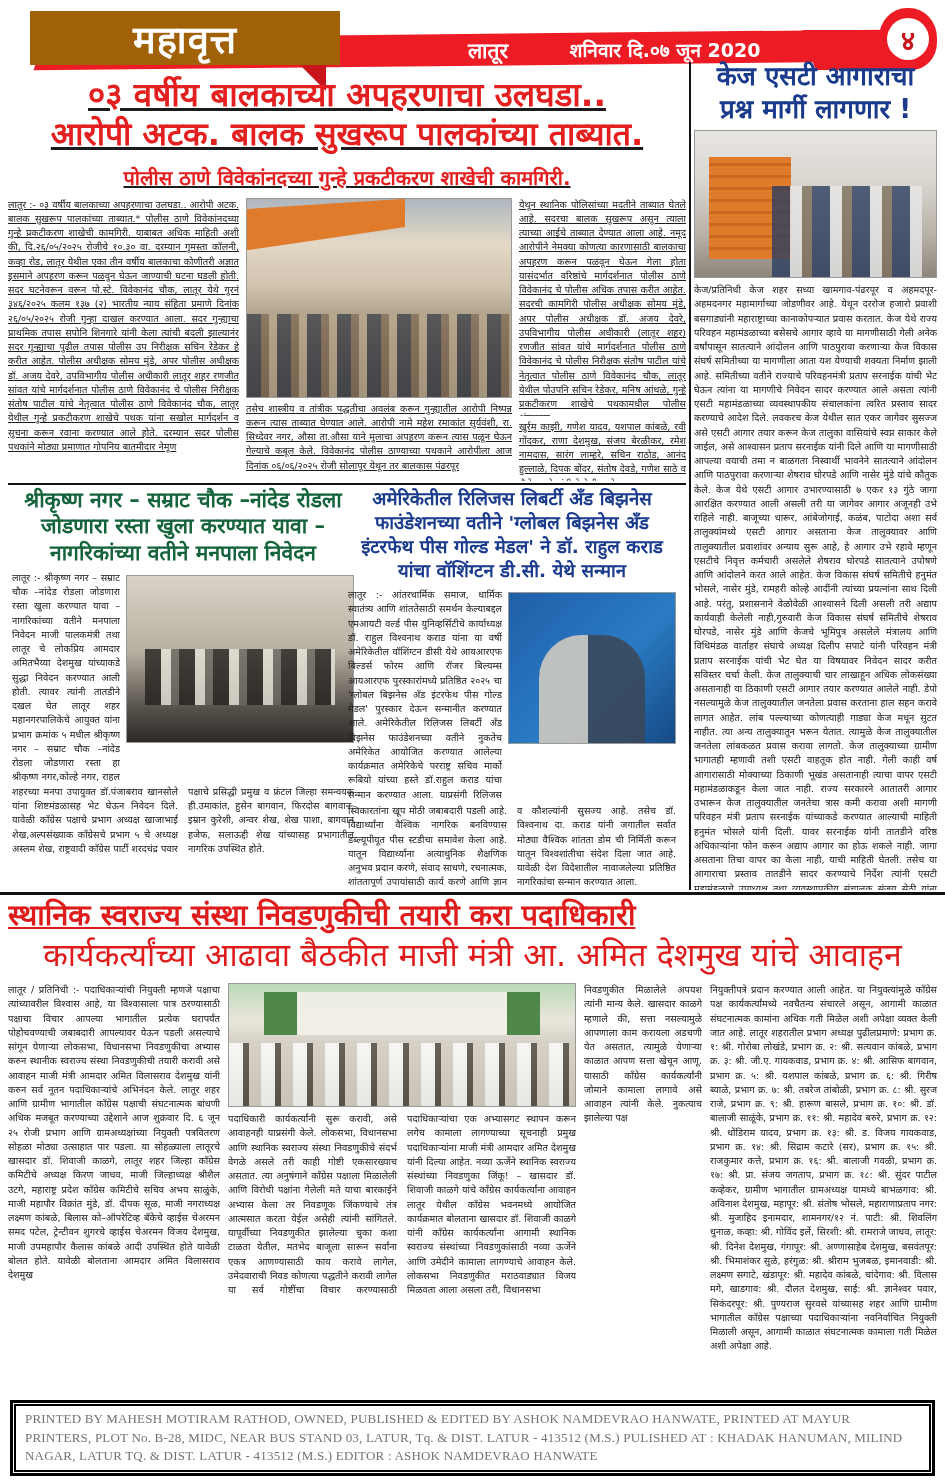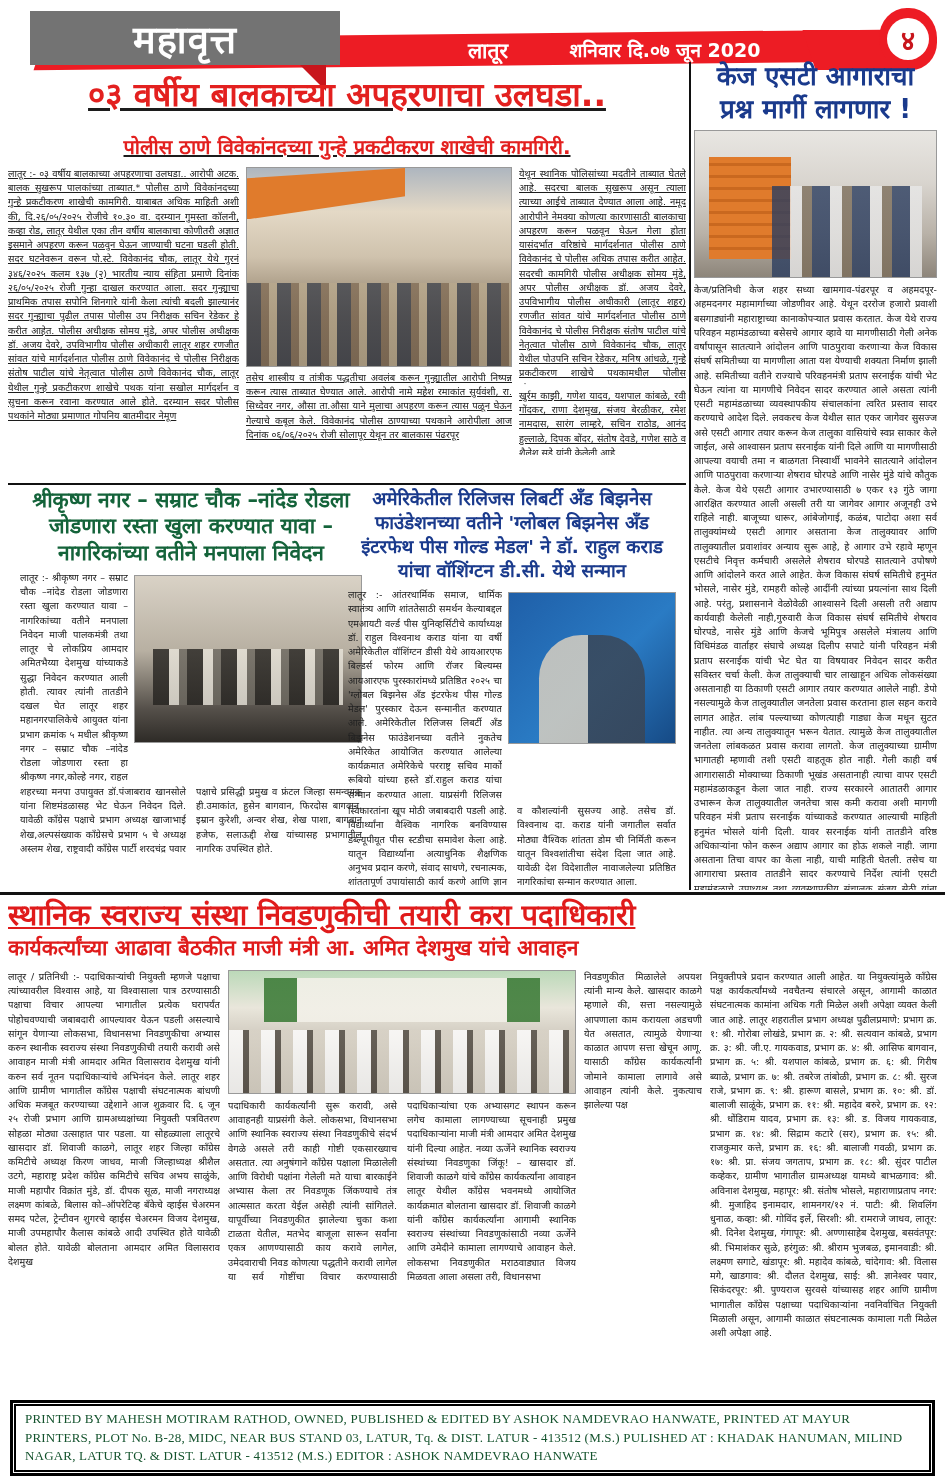--- a/index.html
+++ b/index.html
@@ -14,21 +14,21 @@
   .ribbon {
     position:absolute; left:40px; right:70px; top:28px; height:32px;
     background:#ed1c24; transform:skewX(-18deg) rotate(-0.6deg);
   }
   .ribbon-end {
     position:absolute; right:46px; top:24px; width:90px; height:40px;
     background:#ed1c24; transform:skewX(18deg);
   }
   .nameplate {
     position:absolute; left:30px; top:5px; width:310px; height:54px;
-    background:#737373; display:flex; align-items:center; justify-content:center;
+    background:#a16207; display:flex; align-items:center; justify-content:center;
   }
   .nameplate-tail {
     position:absolute; left:300px; top:59px; width:0; height:0;
     border-left:26px solid transparent; border-top:26px solid #c8151c;
   }
   .paper-name { color:#ffffff; font-size:38px; font-weight:bold; letter-spacing:1px; }
   .mast-city {
     position:absolute; left:388px; top:30px; width:200px; text-align:center;
     color:#ffffff; font-size:21px; font-weight:bold;
   }
@@ -48,34 +48,34 @@
   }
   
   .body-txt { font-size:9.5px; line-height:1.5; text-align:justify; color:#222; overflow:hidden; }
   .photo { position:relative; overflow:hidden; border:1px solid #999; }
   .rule-h { position:absolute; background:#111; }
   .rule-v { position:absolute; background:#111; }
   
   .main-art { position:absolute; left:8px; top:76px; width:678px; height:405px; overflow:hidden;text-decoration:underline; }
   .main-h1 { color:#e3201f; font-size:33px; font-weight:bold; text-align:center; line-height:1.15; }
   .main-h2 { color:#e3201f; font-size:32px; font-weight:bold; text-align:center; line-height:1.15; margin-top:2px; }
-  .main-sub { color:#e3201f; font-size:20px; font-weight:bold; text-align:center; margin-top:19px; }
+  .main-sub { color:#e3201f; font-size:20px; font-weight:bold; text-align:center; margin-top:11px; }
   .main-cols { display:flex; gap:7px; margin-top:7px; height:288px; overflow:hidden; }
   .main-c1 { width:231px; }
   .main-cmid { width:266px; }
   .main-c3 { flex:1; }
   .photo-police { width:266px; height:200px;
     background:linear-gradient(180deg,#aeb6bf 0%,#e4d9c6 22%,#cfc2ad 45%,#8a7a64 75%,#5e5244 100%); }
   .photo-police:before { content:""; position:absolute; left:0; top:0; width:60%; height:26%;
     background:#e07b2c; clip-path:polygon(0 100%,0 20%,100% 0,100% 55%); }
   .photo-police:after { content:""; position:absolute; left:0; bottom:0; width:100%; height:42%;
     background:repeating-linear-gradient(90deg,#3a3f4a 0 14px,#806b55 14px 22px,#b9a98d 22px 30px); opacity:.75; }
   .main-caption { margin-top:4px; }
   
-  .road-art { position:absolute; left:20px; top:487px; width:342px; height:400px; overflow:hidden; }
+  .road-art { position:absolute; left:12px; top:487px; width:342px; height:400px; overflow:hidden; }
   .road-h { color:#14633a; font-size:21px; font-weight:bold; text-align:center; line-height:1.25; }
   .photo-meeting { float:right; width:228px; height:168px; margin:4px 0 4px 6px;
     background:linear-gradient(180deg,#d9d2c6 0%,#b8b0a2 45%,#55504a 80%,#2e2b27 100%); }
   .photo-meeting:after { content:""; position:absolute; left:8%; bottom:22%; width:84%; height:34%;
     background:repeating-linear-gradient(90deg,#24221f 0 16px,#e8e4da 16px 26px,#6b675f 26px 34px); opacity:.8; }
   .award-art { position:absolute; left:348px; top:487px; width:328px; height:400px; overflow:hidden; }
   .award-h { color:#1a3a8c; font-size:18.5px; font-weight:bold; text-align:center; line-height:1.3; }
   .photo-award { float:right; width:168px; height:152px; margin:4px 0 4px 6px;
     background:linear-gradient(135deg,#1f5fa8 0%,#2a7bc4 55%,#164a85 100%); }
   .photo-award:after { content:""; position:absolute; left:18%; bottom:0; width:64%; height:72%;
@@ -86,41 +86,41 @@
   .photo-office { width:243px; height:148px; margin-top:5px;
     background:linear-gradient(180deg,#e8e6e2 0%,#d9d5cf 35%,#b9b2a8 70%,#8d857a 100%); }
   .photo-office:before { content:""; position:absolute; left:6%; top:18%; width:34%; height:70%;
     background:repeating-linear-gradient(0deg,#e07b2c 0 9px,#c9681f 9px 12px); }
   .photo-office:after { content:""; position:absolute; right:6%; bottom:0; width:62%; height:62%;
     background:repeating-linear-gradient(90deg,#2c3e60 0 18px,#e8e8e8 18px 30px,#7d6f5c 30px 40px); opacity:.8; }
   .kej-body { margin-top:5px; height:640px; }
   
   .congress { position:absolute; left:8px; top:898px; width:929px; height:496px; overflow:hidden; }
   .cong-h1 { color:#e01b1b; font-size:29px; font-weight:bold; line-height:1.2;text-decoration:underline; }
-  .cong-h2 { color:#e01b1b; font-size:21px; font-weight:bold; line-height:1.2; margin-top:3px; }
+  .cong-h2 { color:#e01b1b; font-size:32px; font-weight:normal; text-align:center; line-height:1.2; margin-top:3px; }
   .cong-cols { display:flex; gap:8px; margin-top:9px; height:398px; overflow:hidden; }
   .cong-c1 { width:212px; }
   .cong-mid { width:348px; }
   .photo-congress { width:348px; height:124px;
     background:linear-gradient(180deg,#bcd9b9 0%,#e9e6db 30%,#cfc9be 55%,#8e8必 0%); 
     background:linear-gradient(180deg,#bcd9b9 0%,#e9e6db 30%,#cfc9be 55%,#8e877c 100%); }
   .photo-congress:before { content:""; position:absolute; left:10%; top:6%; width:80%; height:36%;
     background:linear-gradient(90deg,#3f7d3a 0 12%,#f2f0e8 12% 88%,#3f7d3a 88% 100%); opacity:.9; }
   .photo-congress:after { content:""; position:absolute; left:0; bottom:0; width:100%; height:52%;
     background:repeating-linear-gradient(90deg,#ffffff 0 14px,#4a443c 14px 20px,#d8d2c6 20px 32px); opacity:.8; }
   .cong-midtxt { margin-top:5px; column-count:2; column-gap:10px; height:266px; }
   .cong-c4 { width:118px; }
   .cong-c5 { flex:1; }
   
   .footer {
     position:absolute; left:10px; top:1400px; width:925px; height:76px;
     border:3px solid #000; box-shadow:0 0 0 1px #fff inset, 0 0 0 3px #000 inset;
     padding:8px 12px; display:flex; align-items:center;
     font-family:"Liberation Serif","DejaVu Serif",serif;
-    font-size:13px; line-height:1.45; color:#14532d; letter-spacing:.2px;
+    font-size:13px; line-height:1.45; color:#737373; letter-spacing:.2px;
   }
 </style>
 </head>
 <body>
 
 <div class="page">
 
   <div class="masthead">
     <div class="ribbon"></div>
     <div class="ribbon-end"></div>
@@ -130,20 +130,21 @@
     <div class="nameplate-tail"></div>
     <div class="mast-city">लातूर</div>
     <div class="mast-date">शनिवार दि.०७ जून 2020</div>
     <div class="page-badge">
       <div class="page-badge-inner">४</div>
     </div>
   </div>
 
   <div class="main-art">
     <div class="main-h1">०३ वर्षीय बालकाच्या अपहरणाचा उलघडा..</div>
+    <div class="main-h2">आरोपी अटक. बालक सुखरूप पालकांच्या ताब्यात.</div>
     <div class="main-sub">पोलीस ठाणे विवेकांनदच्या गुन्हे प्रकटीकरण शाखेची कामगिरी.</div>
     <div class="main-cols">
       <div class="main-c1 body-txt">लातूर :- ०३ वर्षीय बालकाच्या अपहरणाचा उलघडा.. आरोपी अटक. बालक सुखरूप पालकांच्या ताब्यात.* पोलीस ठाणे विवेकांनदच्या गुन्हे प्रकटीकरण शाखेची कामगिरी. याबाबत अधिक माहिती अशी की, दि.२६/०५/२०२५ रोजीचे १०.३० वा. दरम्यान गुमस्ता कॉलनी, कव्हा रोड, लातूर येथील एका तीन वर्षीय बालकाचा कोणीतरी अज्ञात इसमाने अपहरण करून पळवुन घेऊन जाण्याची घटना घडली होती. सदर घटनेवरून वरून पो.स्टे. विवेकानंद चौक, लातूर येथे गुरनं ३४६/२०२५ कलम १३७ (२) भारतीय न्याय संहिता प्रमाणे दिनांक २६/०५/२०२५ रोजी गुन्हा दाखल करण्यात आला. सदर गुन्ह्याचा प्राथमिक तपास सपोनि शिनगारे यांनी केला त्यांची बदली झाल्यानंर सदर गुन्ह्याचा पुढील तपास पोलीस उप निरीक्षक सचिन रेडेकर हे करीत आहेत. पोलीस अधीक्षक सोमय मुंडे, अपर पोलीस अधीक्षक डॉ. अजय देवरे, उपविभागीय पोलीस अधीकारी लातूर शहर रणजीत सांवत यांचे मार्गदर्शनात पोलीस ठाणे विवेकानंद चे पोलीस निरीक्षक संतोष पाटील यांचे नेतृत्वात पोलीस ठाणे विवेकानंद चौक, लातूर येथील गुन्हे प्रकटीकरण शाखेचे पथक यांना सखोल मार्गदर्शन व सुचना करून रवाना करण्यात आले होते. दरम्यान सदर पोलीस पथकांने मोठ्या प्रमाणात गोपनिय बातमीदार नेमूण</div>
       <div class="main-cmid">
         <div class="photo photo-police"></div>
         <div class="main-caption body-txt" style="height:82px;">तसेच शास्त्रीय व तांत्रीक पद्धतीचा अवलंब करून गुन्ह्यातील आरोपी निष्पन्न करून त्यास ताब्यात घेण्यात आले. आरोपी नामे महेश रमाकांत सुर्यवंशी, रा. सिध्देवर नगर, औसा ता.औसा याने मुलाचा अपहरण करून त्यास पळून घेऊन गेल्याचे कबूल केले. विवेकानंद पोलीस ठाण्याच्या पथकाने आरोपीला आज दिनांक ०६/०६/२०२५ रोजी सोलापूर येथून तर बालकास पंढरपूर</div>
       </div>
       <div class="main-c3">
         <div class="body-txt" style="height:218px;">येथून स्थानिक पोलिसांच्या मदतीने ताब्यात घेतले आहे. सदरचा बालक सुखरूप असून त्याला त्याच्या आईचे ताब्यात देण्यात आला आहे. नमूद आरोपीने नेमक्या कोणत्या कारणासाठी बालकाचा अपहरण करून पळवून घेऊन गेला होता यासंदर्भात वरिष्ठांचे मार्गदर्शनात पोलीस ठाणे विवेकानंद चे पोलीस अधिक तपास करीत आहेत. सदरची कामगिरी पोलीस अधीक्षक सोमय मुंडे, अपर पोलीस अधीक्षक डॉ. अजय देवरे, उपविभागीय पोलीस अधीकारी (लातूर शहर) रणजीत सांवत यांचे मार्गदर्शनात पोलीस ठाणे विवेकानंद चे पोलीस निरीक्षक संतोष पाटील यांचे नेतृत्वात पोलीस ठाणे विवेकानंद चौक, लातूर येथील पोउपनि सचिन रेडेकर, मनिष आंधळे, गुन्हे प्रकटीकरण शाखेचे पथकामधील पोलीस अंमलदार</div>
         <div class="body-txt" style="height:66px; margin-top:4px;">खुर्रम काझी, गणेश यादव, यशपाल कांबळे, रवी गोंदकर, राणा देशमुख, संजय बेरळीकर, रमेश नामदास, सारंग लाम्हरे, सचिन राठोड, आनंद हुल्लाळे, दिपक बोंदर, संतोष देवडे, गणेश साठे व शैलेश सुडे यांनी केलेली आहे.</div>

